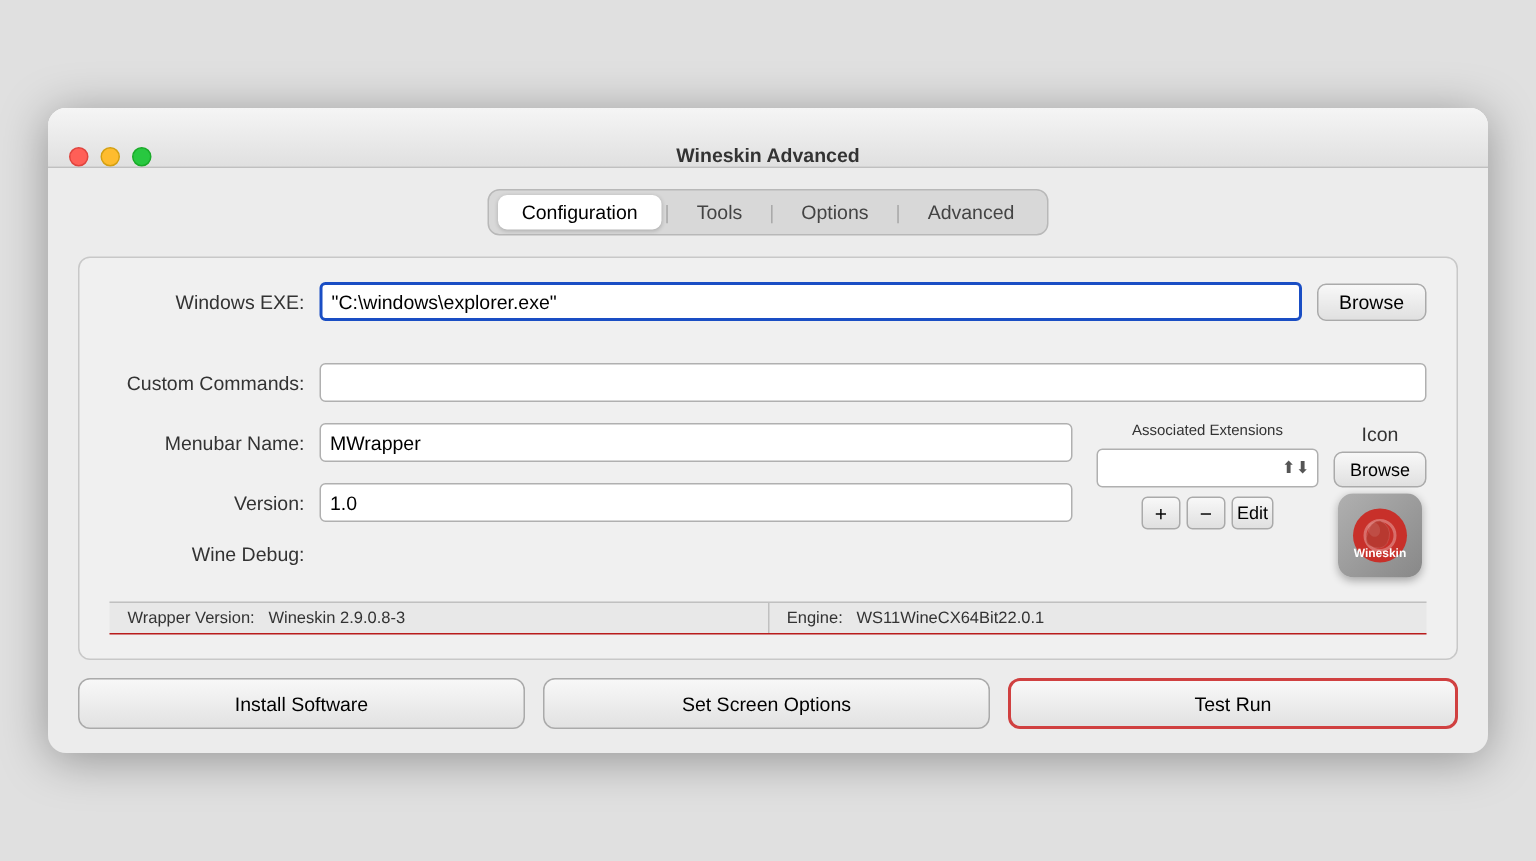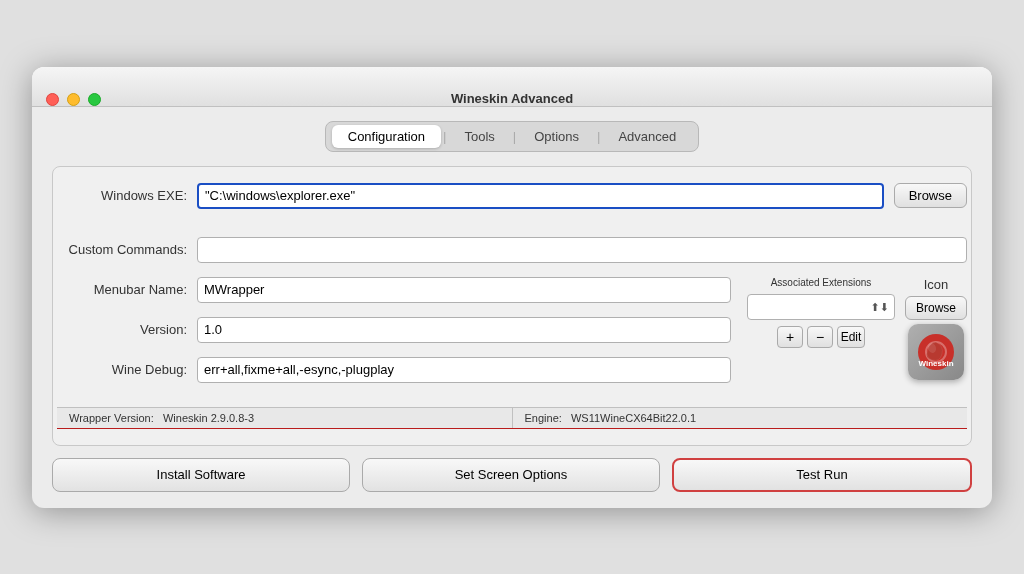--- a/index.html
+++ b/index.html
@@ -78,21 +78,21 @@
     }
     .tab-separator {
       color: #aaa;
       font-size: 13px;
       padding: 0 2px;
     }
     .main-area {
       background: #f0f0f0;
       border-radius: 8px;
       border: 1px solid #c8c8c8;
-      padding: 16px 4px;
+      padding: 16px 20px;
     }
     .field-row {
       display: flex;
       align-items: center;
       margin-bottom: 14px;
     }
     .field-label {
       font-size: 13px;
       color: #333;
       text-align: right;
@@ -323,21 +323,20 @@
             <input class="field-input normal" type="text" value="MWrapper" style="">
           </div>
 
           <div class="field-row">
             <span class="field-label">Version:</span>
             <input class="field-input normal" type="text" value="1.0" style="">
           </div>
 
           <div class="field-row">
             <span class="field-label">Wine Debug:</span>
-            <input class="field-input normal" type="text" value="err+all,fixme+all,-esync,-plugplay" style="">
           </div>
         </div>
 
         <div class="right-col">
           <div class="right-col-inner">
 
             <div class="assoc-ext-section">
               <div class="assoc-ext-label">Associated Extensions</div>
               <div class="dropdown-wrapper">
                 <select class="dropdown-select"></select>

